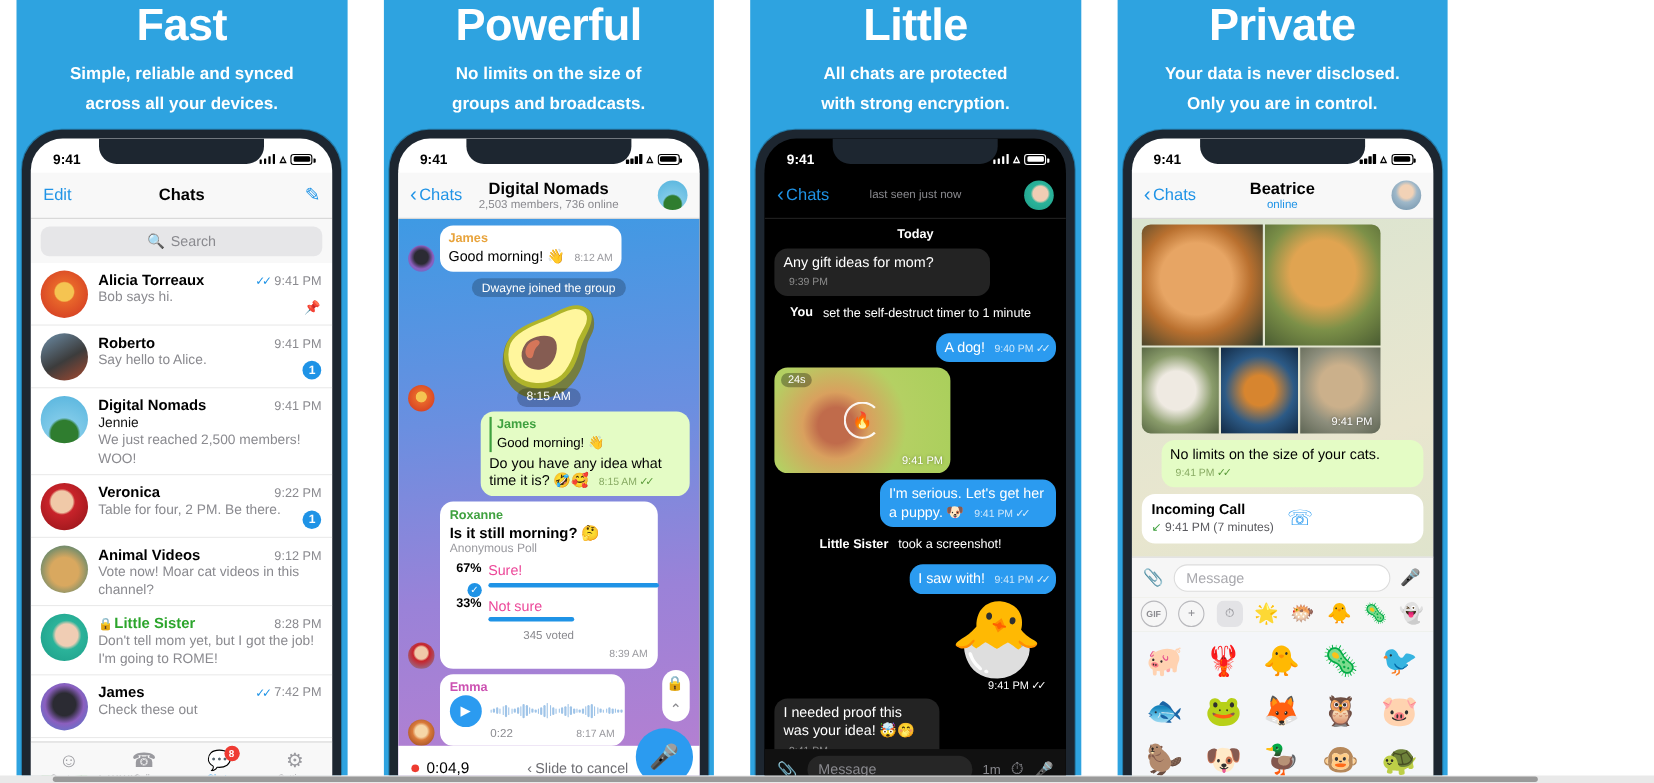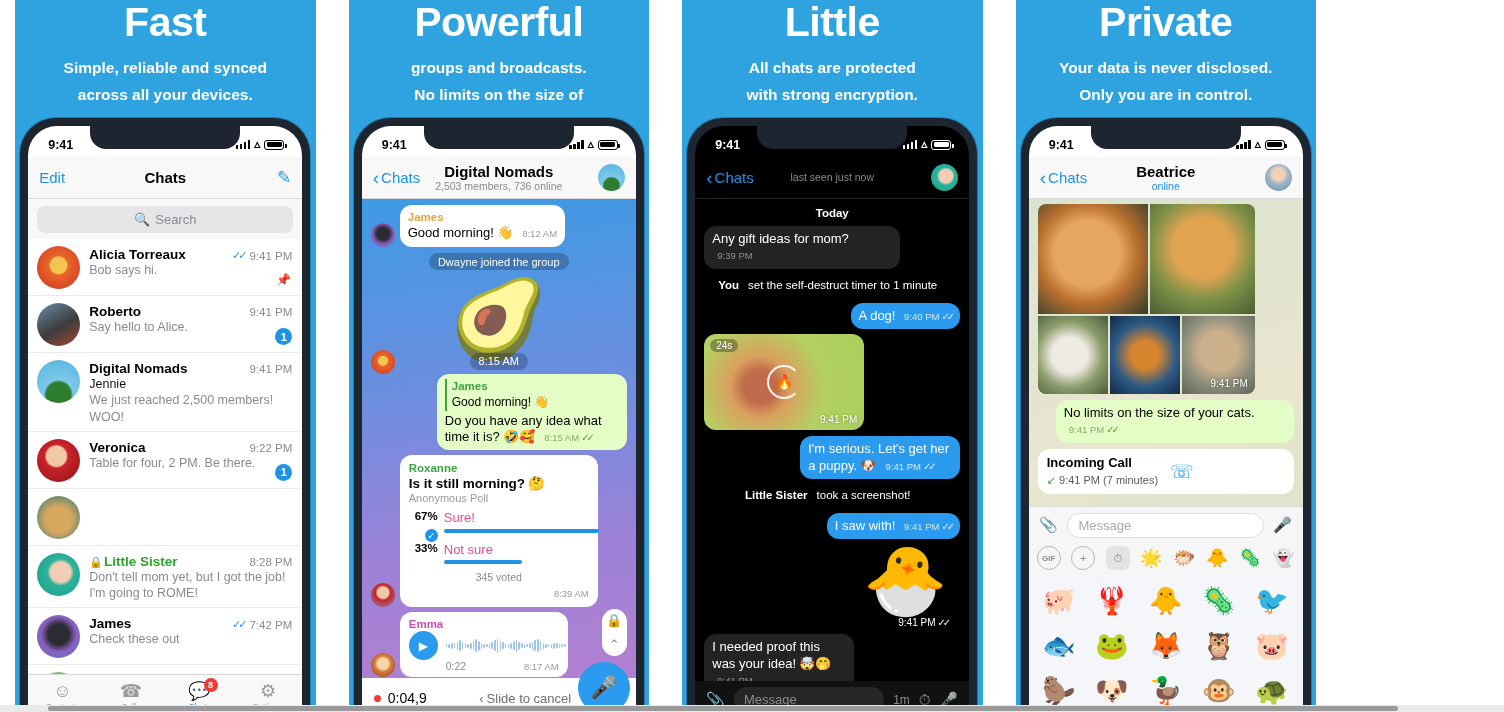--- a/index.html
+++ b/index.html
@@ -305,20 +305,27 @@
                   <span class="rname">Veronica</span>
                   <span class="rtime">9:22 PM</span>
                 </div>
                 <div class="rmsg">Table for four, 2 PM. Be there.</div>
               </div>
               <span class="badge">1</span>
             </div>
 
             <div class="row">
               <div class="ava" style="background:radial-gradient(circle at 50% 55%,#d9a85f 0 40%,#7b8f6a 70%,#5b7490 100%)"></div>
+              <div class="rowbody">
+                <div class="rowtop">
+                  <span class="rname">Animal Videos</span>
+                  <span class="rtime">9:12 PM</span>
+                </div>
+                <div class="rmsg">Vote now! Moar cat videos in this channel?</div>
+              </div>
             </div>
 
             <div class="row">
               <div class="ava" style="background:radial-gradient(circle at 55% 45%,#f0cdb4 0 30%,#2bb39a 40%,#1b9c87 100%)"></div>
               <div class="rowbody">
                 <div class="rowtop">
                   <span class="lockg">🔒</span>
                   <span class="rname green">Little Sister</span>
                   <span class="rtime">8:28 PM</span>
                 </div>
@@ -372,22 +379,22 @@
               <span>Settings</span>
             </div>
           </div>
         </div>
       </div>
     </div>
 
     <div class="panel">
       <div class="headline">Powerful</div>
       <div class="subline">
+        <div>No limits on the size of</div>
         <div>groups and broadcasts.</div>
-        <div>No limits on the size of</div>
       </div>
 
       <div class="phone">
         <div class="screen">
           <div class="notch"></div>
           <div class="statusbar">
             <span>9:41</span>
             <span class="sb-right">
               <span class="bars">
                   <i></i>

